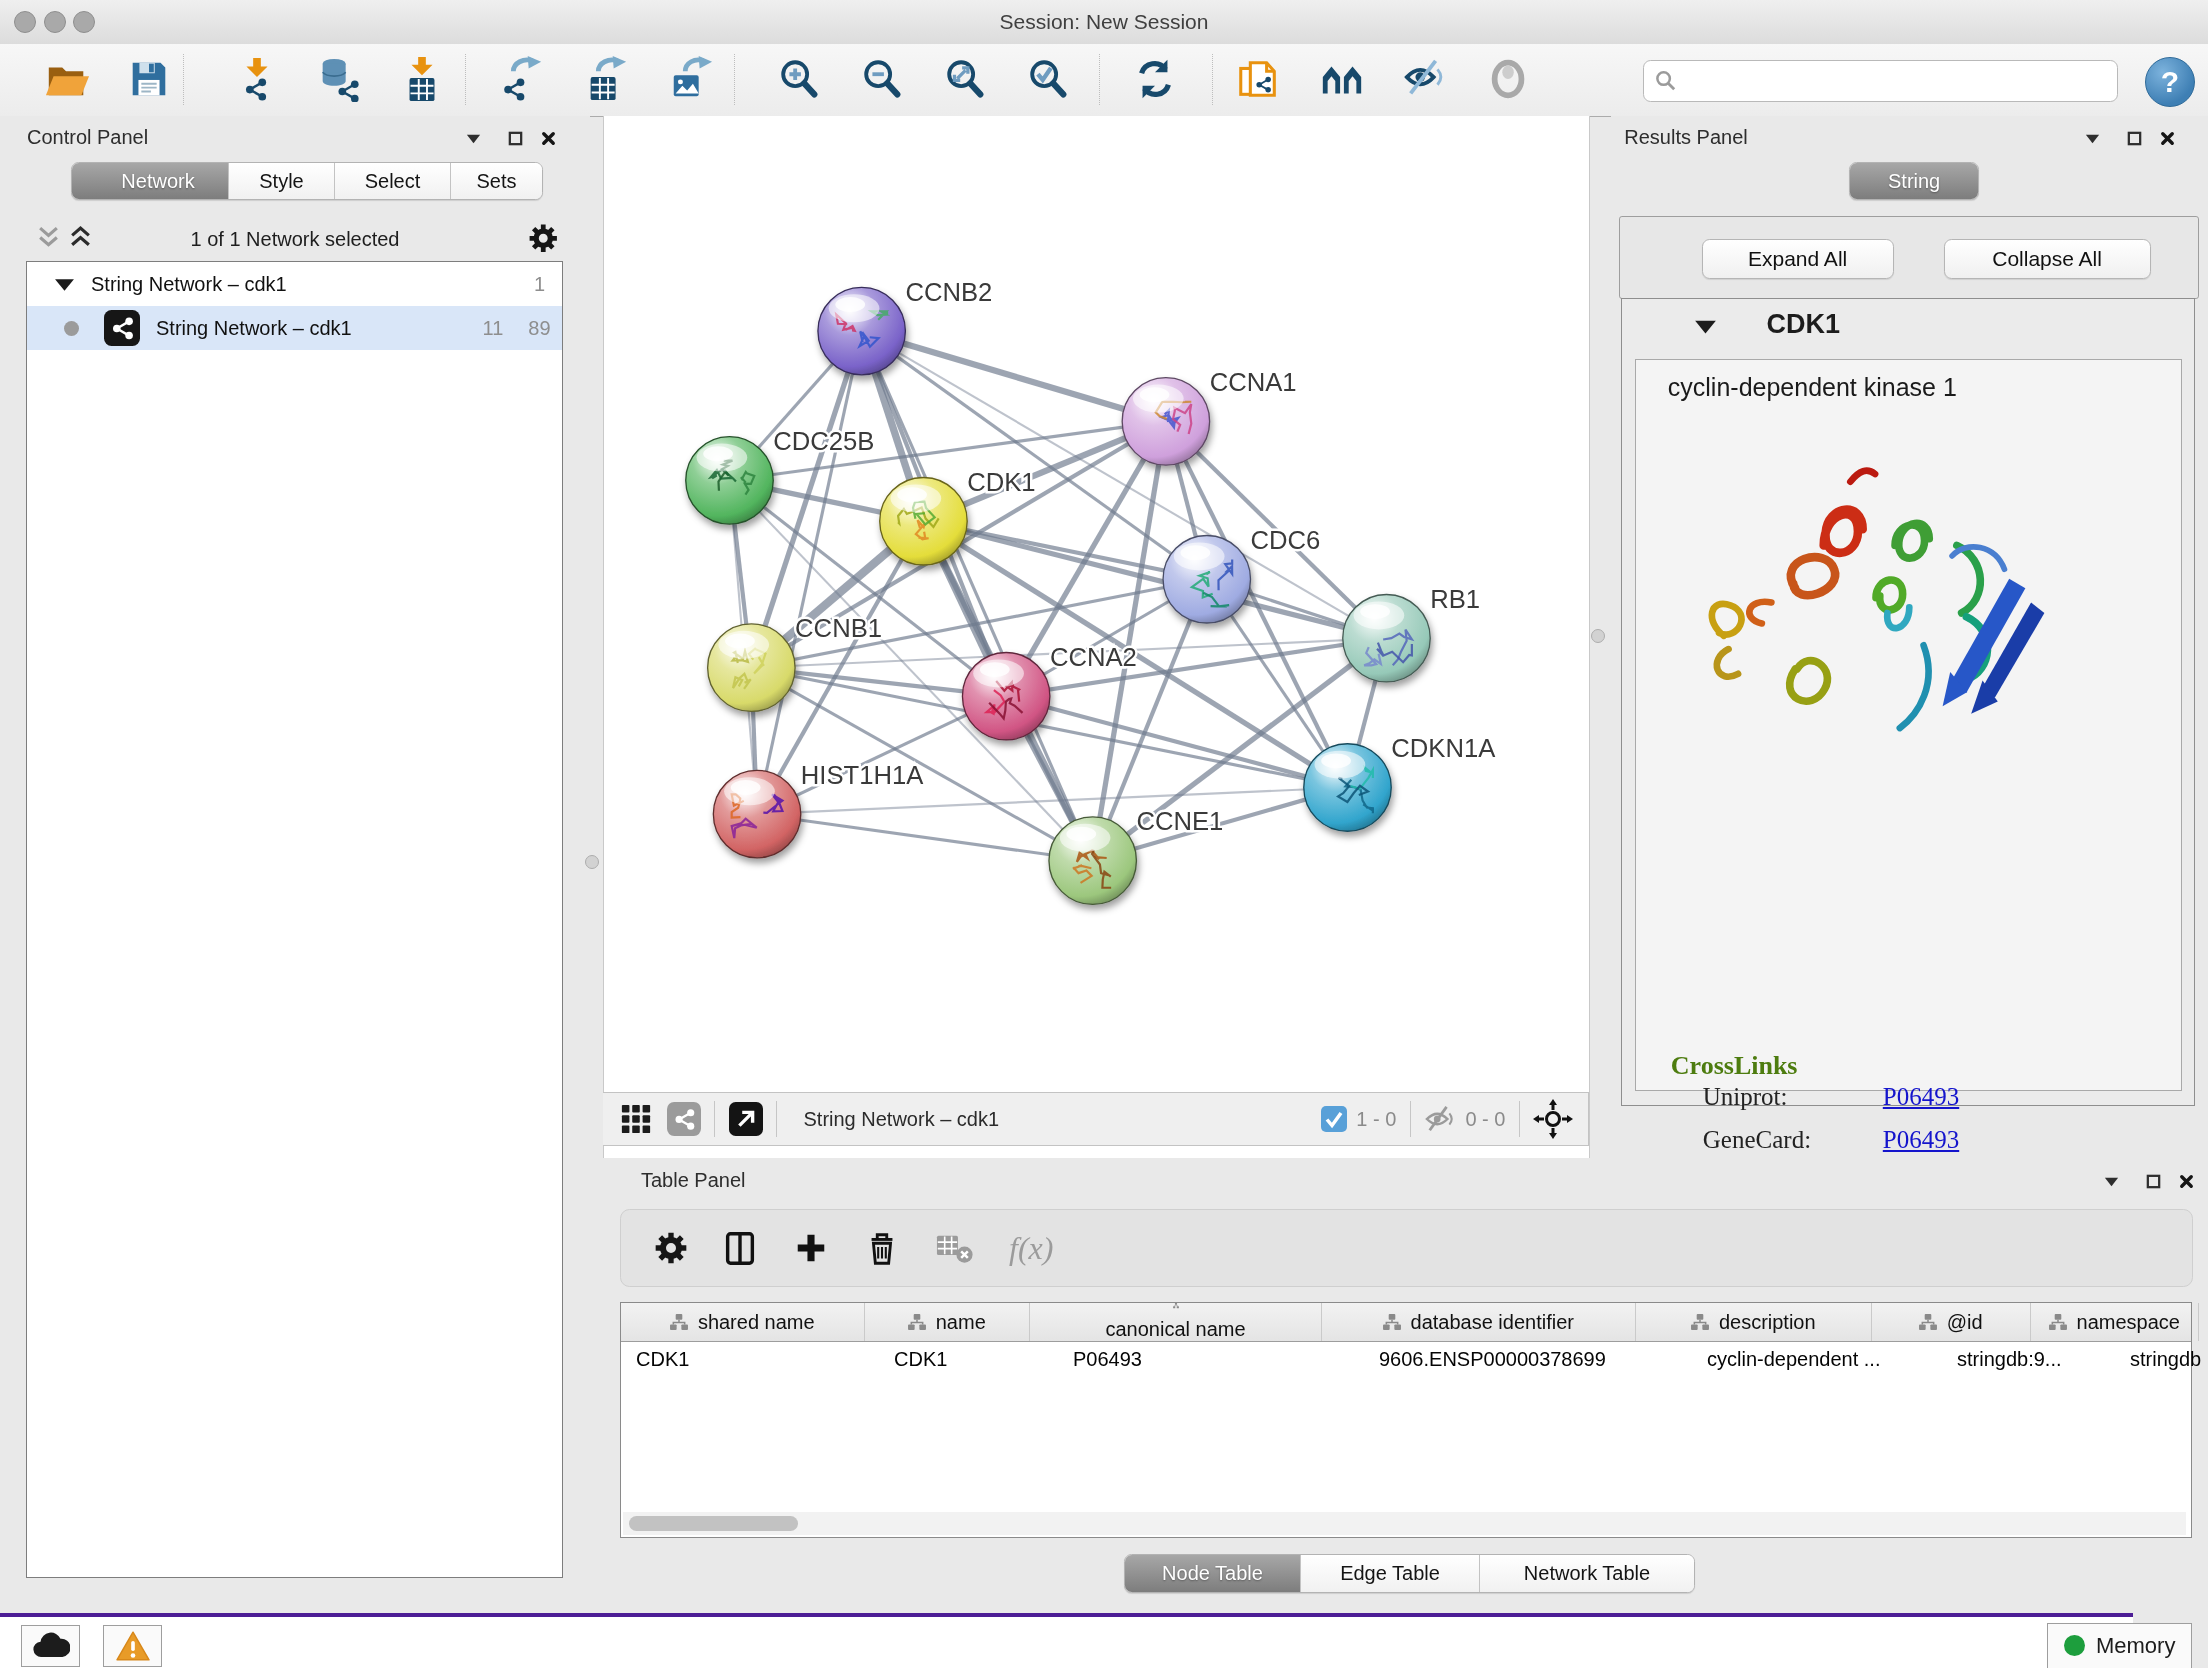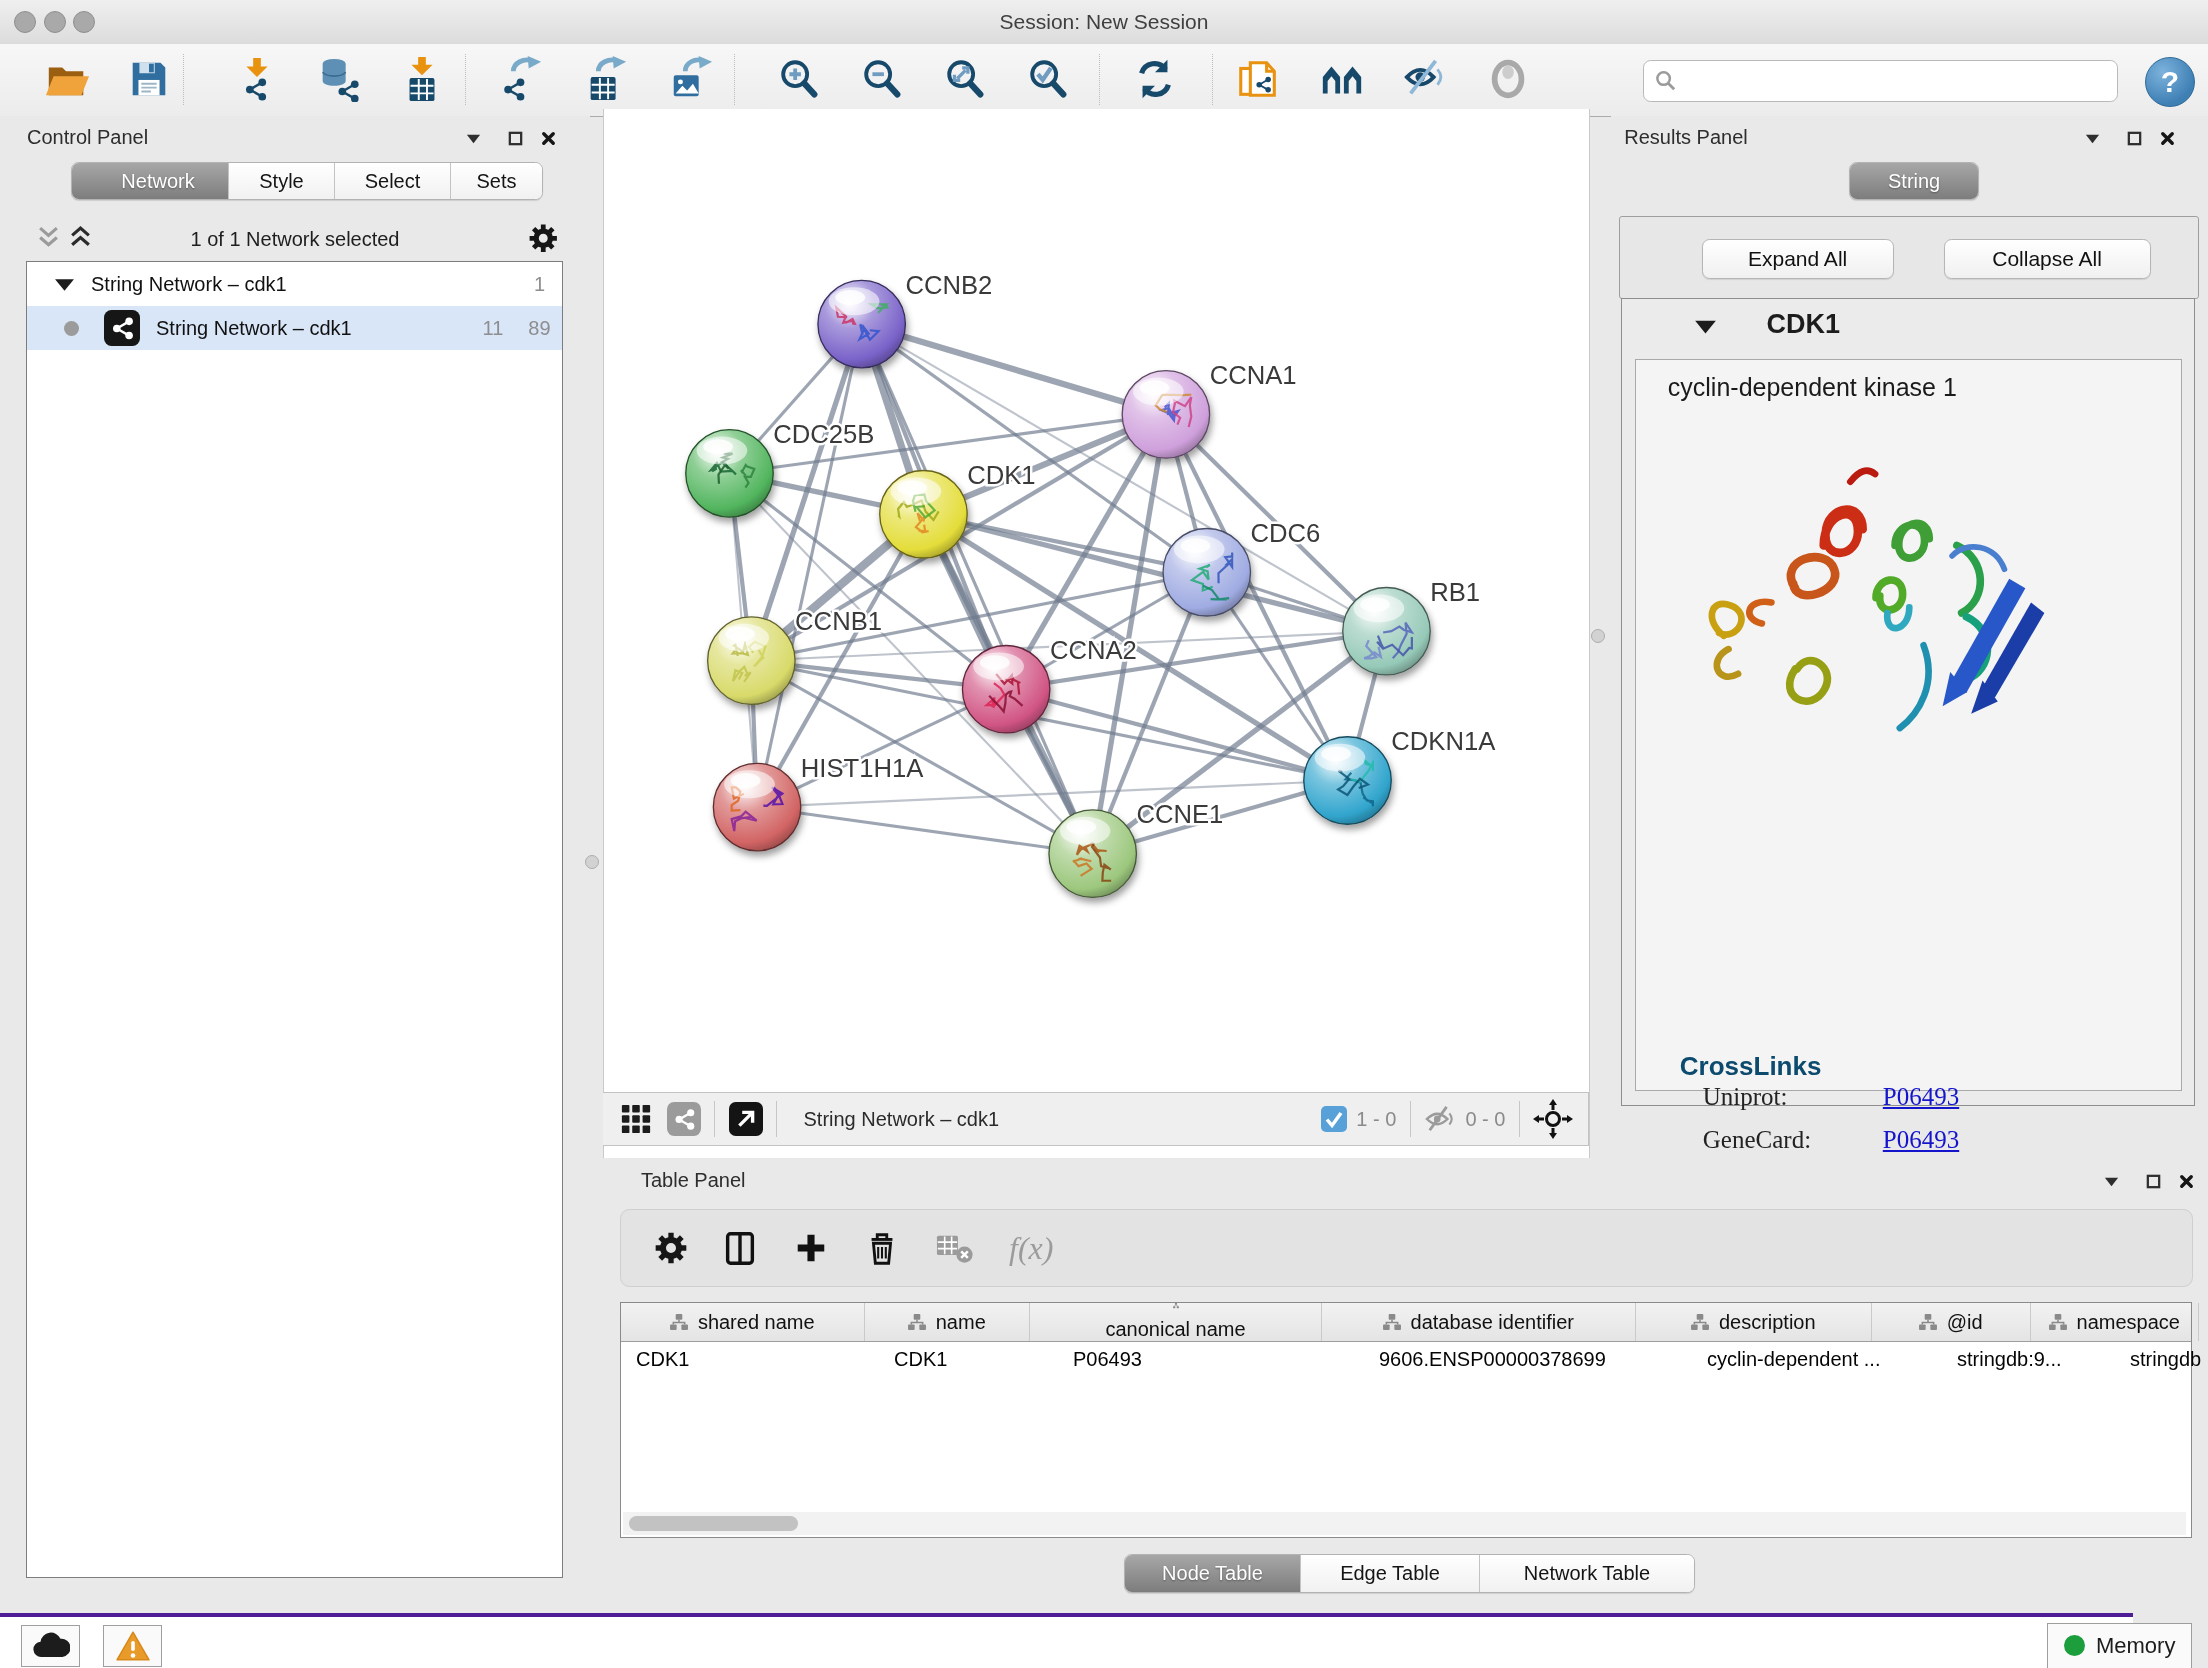--- a/index.html
+++ b/index.html
@@ -43,40 +43,40 @@
     text-shadow:0 1px 1.9px rgba(0,0,0,.35)}
 
   
   .cpanel{left:0;top:116px;width:590px;height:1497px;background:#e9e9e9}
   .tree{left:26px;top:145px;width:535px;height:1315px;background:#fff;border:1.9px solid #7d7d7d}
   .trow{position:absolute;left:0;width:100%;height:42px;display:flex;align-items:center;cursor:pointer}
   .trow .cnt{color:#8e8e8e;font-size:20px}
   .trow .lbl{font-size:20px;color:#111}
 
   
-  .canvas{left:603px;top:109px;width:985px;height:1267px;background:#fff;
+  .canvas{left:603px;top:116px;width:985px;height:1267px;background:#fff;
     border-left:1px solid #c9c9c9;border-right:1px solid #c9c9c9}
   .viewbar{left:603px;top:1092px;width:985px;height:52px;background:#efefef;
     border:1px solid #c3c3c3;border-left:none;display:flex;align-items:center}
   .vsep{width:0;height:36px;border-left:1px solid #c6c6c6;margin:0 13.3px}
   .vcount{font-size:20px;color:#8a8a8a;margin-left:9.5px}
   .vtitle{font-size:20px;color:#2b2b2b;margin-left:13.3px}
   .dot{border-radius:50%;background:#d2d2d2;border:1px solid #adadad;width:12.4px;height:12.4px}
 
   
   .rpanel{left:1611px;top:116px;width:597px;height:1042px;background:#e9e9e9}
   .rbox1{left:7.6px;top:100px;width:578px;height:81px;background:#e7e7e7;border:1px solid #9e9e9e;border-radius:2.9px}
   .rbtn{position:absolute;top:22px;height:38px;background:linear-gradient(#ffffff,#f0f0f0);
     border:1px solid #b5b5b5;border-radius:7.6px;font-size:21px;color:#111;display:flex;
     align-items:center;justify-content:center;cursor:pointer;box-shadow:0 1px 1px rgba(0,0,0,.1)}
   .rbox2{left:9.5px;top:182px;width:572px;height:806px;background:#ebebeb;border:1px solid #8e8e8e}
   .rinner{position:absolute;left:13.3px;top:60px;width:545px;height:730px;background:#f4f4f4;border:1px solid #a9a9a9}
   .desc{position:absolute;left:32px;top:13.3px;font-size:25px;color:#1a1a1a}
-  .xl-title{position:absolute;left:44px;font-size:26px;font-weight:bold;color:#0c4a6e;
-    font-family:Liberation Sans, sans-serif}
+  .xl-title{position:absolute;left:35px;font-size:26px;font-weight:bold;color:#4d7c0f;
+    font-family:Liberation Serif, serif}
   .xlrow{position:absolute;left:0;width:100%;height:43px}
   .xlrow .k{position:absolute;left:67px;font-size:25px;color:#222;font-family:"Liberation Serif",serif}
   .xlrow .v{position:absolute;left:247px;font-size:25px;color:#1414cc;text-decoration:underline;
     font-family:"Liberation Serif",serif;cursor:pointer}
 
   
   .tpanel{left:603px;top:1158px;width:1605px;height:455px;background:#e9e9e9}
   .tptools{position:absolute;left:17px;top:51px;width:1571px;height:76px;background:#e3e3e3;
     border:1px solid #cfcfcf;border-radius:9.5px;display:flex;align-items:center}
   .tico{margin-left:34px;cursor:pointer}

